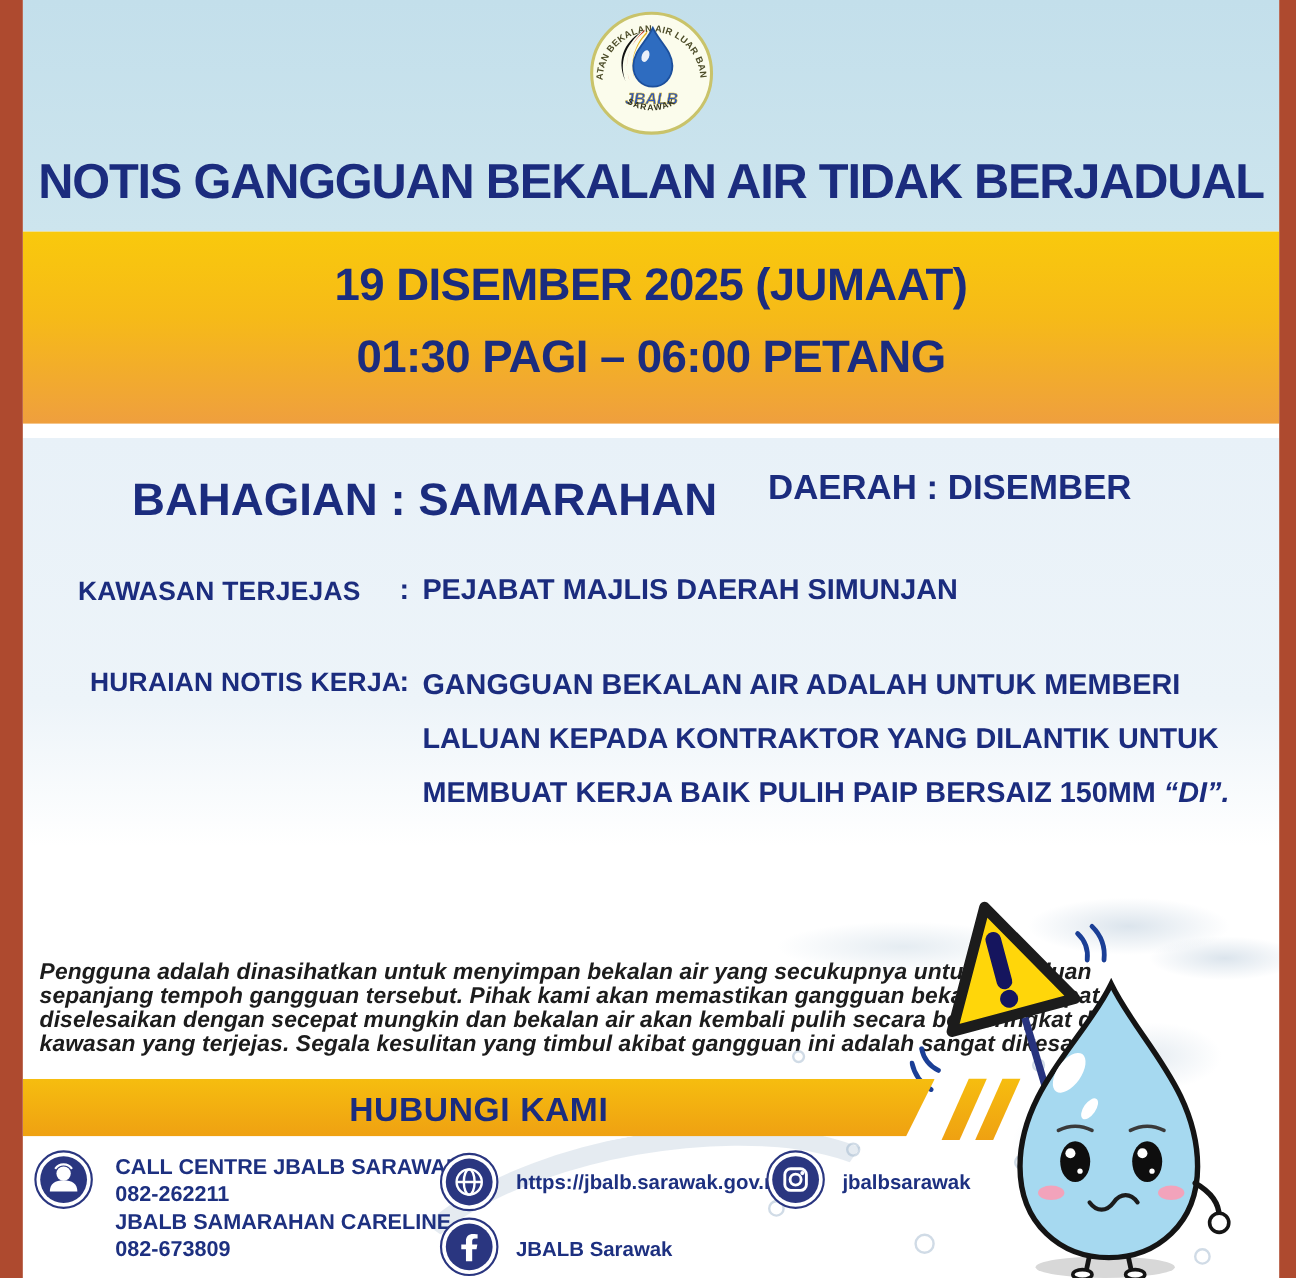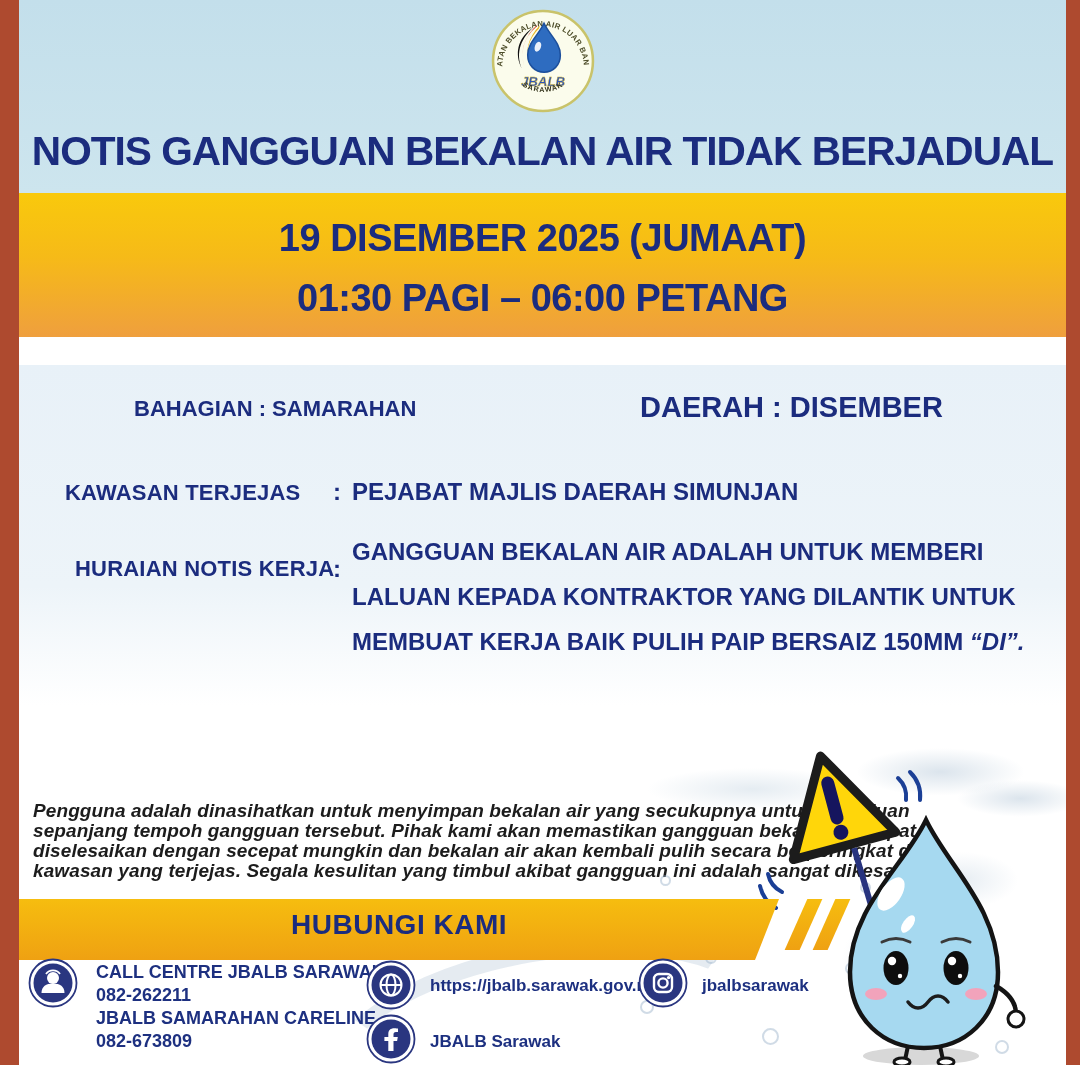--- a/index.html
+++ b/index.html
@@ -13,54 +13,54 @@
   
   .header{position:absolute;left:19px;right:14px;top:0;height:193px;background:linear-gradient(180deg,#c3dfeb 0%,#cde5ee 100%);}
   .logo{position:absolute;left:50%;top:8px;transform:translateX(-50%);}
   .title{
     position:absolute;left:0;right:0;top:128px;text-align:center;
     font-size:41px;font-weight:bold;color:#1b2c7e;letter-spacing:-1px;white-space:nowrap;
     transform:scaleX(0.99);
   }
 
   
-  .band{position:absolute;left:19px;right:14px;top:193px;height:144px;
+  .band{position:absolute;left:19px;right:14px;top:193px;height:160px;
     background:linear-gradient(180deg,#f9c90c 0%,#f6ba18 45%,#ef9f3e 100%);}
   .band .line1,.band .line2{
     position:absolute;left:0;right:0;text-align:center;font-weight:bold;color:#1b2c7e;
     font-size:38px;letter-spacing:-0.5px;white-space:nowrap;}
   .band .line1{top:24px;}
   .band .line2{top:84px;}
 
   
   .info{position:absolute;left:19px;right:14px;top:365px;height:340px;
     background:linear-gradient(180deg,#e8f1f8 0%,#edf4f9 65%,#ffffff 100%);}
   .info .txt{position:absolute;font-weight:bold;color:#1b2c7e;white-space:nowrap;}
-  .bahagian{left:91px;top:31px;font-size:22px;margin-left:24px;}
+  .bahagian{left:91px;top:31px;font-size:38px;}
   .daerah{left:621px;top:26px;font-size:29px;}
   .kw-label{left:46px;top:115px;font-size:22px;letter-spacing:0.2px;}
   .kw-colon{left:314px;top:113px;font-size:24px;}
   .kw-value{left:333px;top:113px;font-size:24px;}
   .hu-label{left:56px;top:191px;font-size:22px;letter-spacing:0.2px;}
   .hu-colon{left:314px;top:190px;font-size:24px;}
-  .hu-lines{left:333px;top:174px;font-size:24px;}
+  .hu-lines{left:333px;top:193px;font-size:24px;}
   .hu-lines .hline{height:45px;line-height:26px;}
   .hu-em{font-style:italic;}
 
   
   .advisory-zone{position:absolute;left:19px;right:14px;top:705px;height:360px;background:#ffffff;}
   .advisory{
     position:absolute;left:14px;top:96px;width:752px;
     font-style:italic;font-weight:600;color:#1c1c1c;font-size:19px;line-height:20px;letter-spacing:0.1px;
   }
   .advisory .aline{white-space:nowrap;}
 
   
   .banner{
-    position:absolute;left:19px;top:899px;width:760px;height:61px;z-index:6;
+    position:absolute;left:19px;top:899px;width:760px;height:48px;z-index:6;
     background:linear-gradient(180deg,#f6bd0f 0%,#efa112 100%);
     clip-path:polygon(0 0,100% 0,calc(100% - 24px) 100%,0 100%);
   }
   .banner .heading{
     width:100%;text-align:center;line-height:51px;font-size:28px;font-weight:bold;
     color:#1b2c7e;letter-spacing:0.5px;
   }
   .stripe{position:absolute;top:899px;height:51px;width:15px;background:linear-gradient(180deg,#f6bd0f,#efa112);transform:skewX(-24deg);z-index:6;}
   .stripe.s1{left:796px;}
   .stripe.s2{left:824px;}

